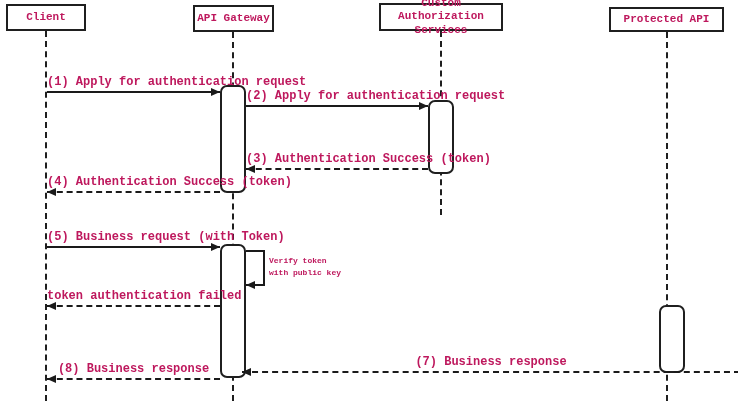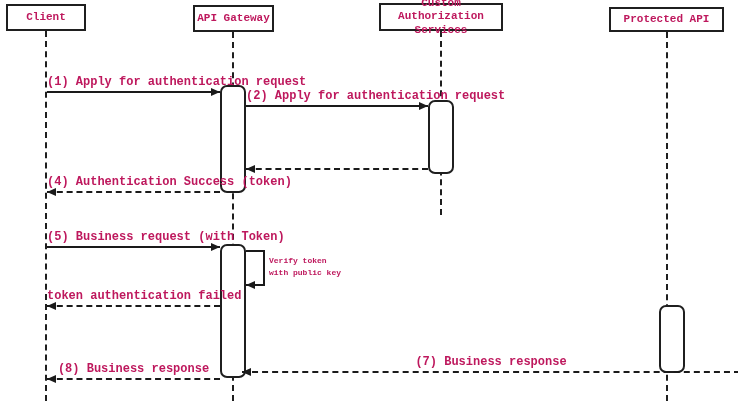--- a/index.html
+++ b/index.html
@@ -114,20 +114,21 @@
     <div class="head"></div>
   </div>
 
   <div class="msg to-right" style="left:246px; top:89px; width:182px;">
     <div class="msg-label">(2) Apply for authentication request</div>
     <div class="msg-line"></div>
     <div class="head"></div>
   </div>
 
   <div class="msg to-left dashed" style="left:246px; top:152px; width:182px;">
+    <div class="msg-label">(3) Authentication Success (token)</div>
     <div class="msg-line"></div>
     <div class="head"></div>
   </div>
 
   <div class="msg to-left dashed" style="left:47px; top:175px; width:173px;">
     <div class="msg-label">(4) Authentication Success (token)</div>
     <div class="msg-line"></div>
     <div class="head"></div>
   </div>
 

